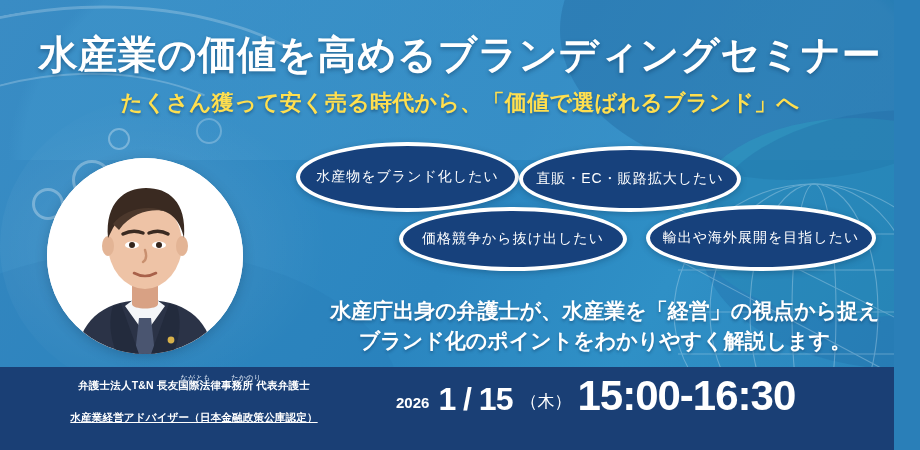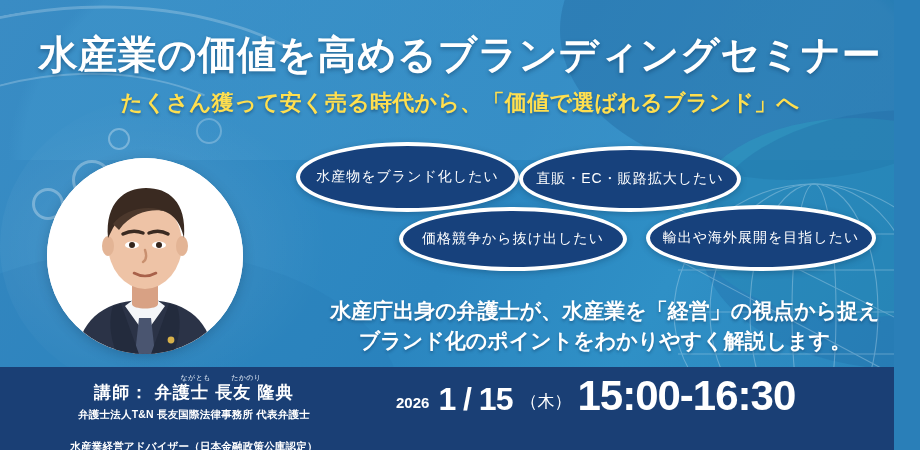--- a/index.html
+++ b/index.html
@@ -246,21 +246,20 @@
     <div>ブランド化のポイントをわかりやすく解説します。</div>
   </div>
 
   <div class="footer">
 
     <div class="speaker">
       <div class="ruby-row">
         <span class="rb-a">ながとも</span>
         <span class="rb-b">たかのり</span>
       </div>
-      <div class="speaker-line1" style="margin-top:11px;">講師： 弁護士 長友 隆典</div>
       <div class="speaker-sub">弁護士法人T&amp;N 長友国際法律事務所 代表弁護士</div>
       <div class="speaker-sub" style="margin-top:16px;text-decoration:underline;">水産業経営アドバイザー（日本金融政策公庫認定）</div>
     </div>
 
     <div class="datetime">
       <span class="dt-year">2026</span>
       <span class="dt-big">1 / 15</span>
       <span class="dt-dow">（木）</span>
       <span class="dt-time">15:00-16:30</span>
     </div>

